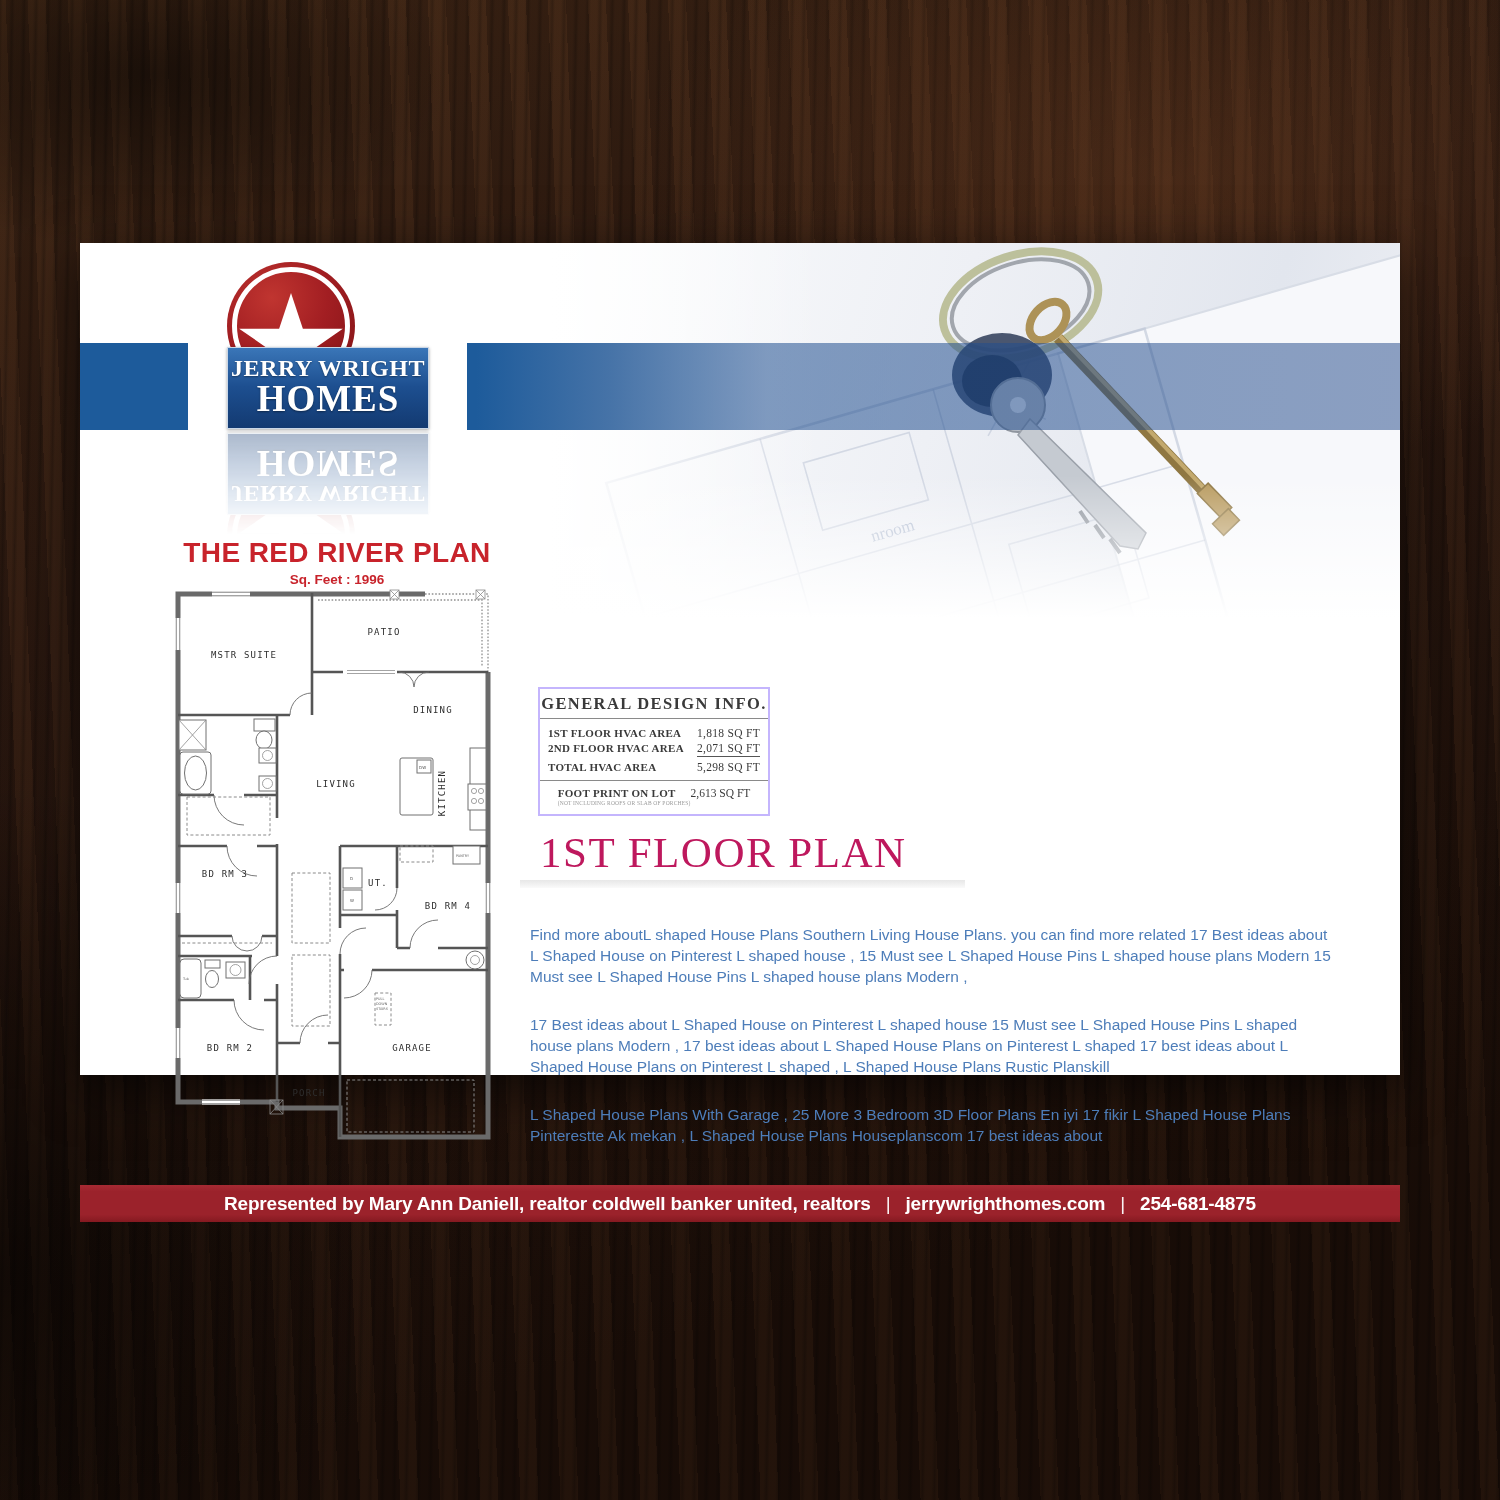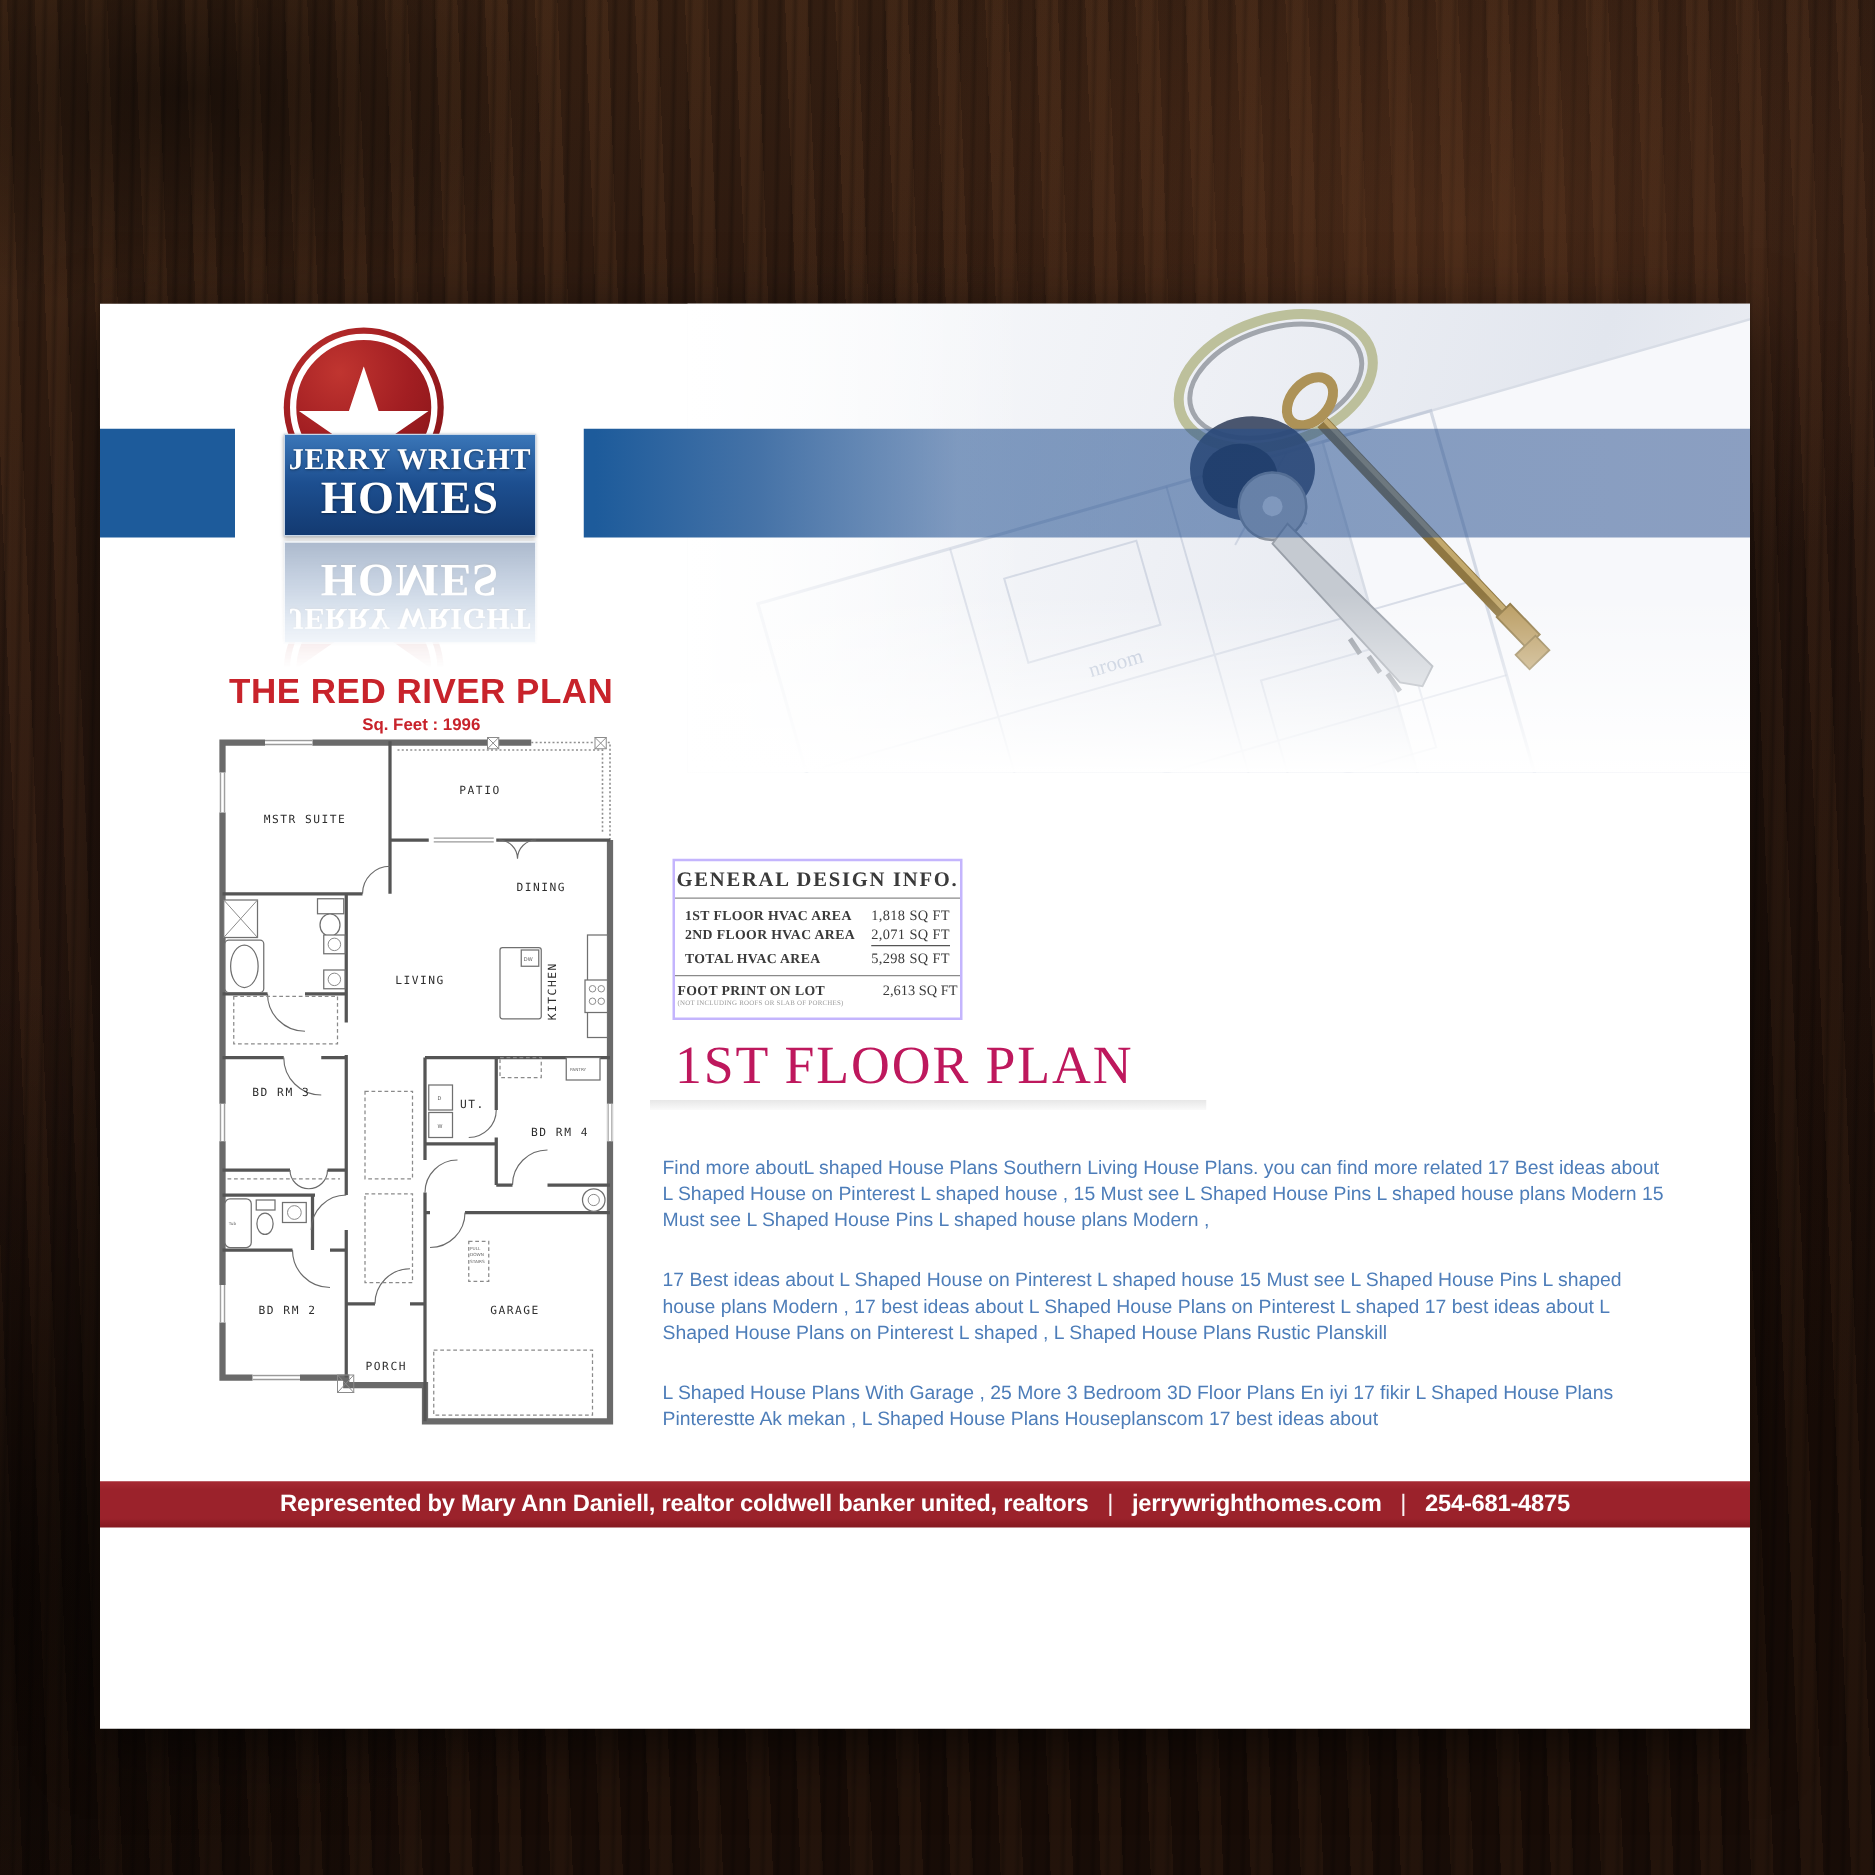--- a/index.html
+++ b/index.html
@@ -9,21 +9,21 @@
     background-color:#1b0e08;
     background-image:
       radial-gradient(900px 500px at 78% 12%, rgba(129,74,40,0.33), rgba(0,0,0,0) 60%),
       radial-gradient(700px 900px at 0% 85%, rgba(0,0,0,0.55), rgba(0,0,0,0) 55%),
       radial-gradient(500px 300px at 10% 5%, rgba(0,0,0,0.5), rgba(0,0,0,0) 60%),
       repeating-linear-gradient(91deg, rgba(0,0,0,0.22) 0px, rgba(0,0,0,0) 3px, rgba(0,0,0,0) 9px, rgba(0,0,0,0.18) 12px),
       repeating-linear-gradient(88deg, rgba(140,85,45,0.10) 0 18px, rgba(25,12,6,0.16) 18px 40px),
       linear-gradient(165deg, #3c2414 0%, #2a1810 35%, #170c07 80%);
   }
   .page{
-    position:absolute;left:80px;top:243px;width:1320px;height:1140px;
+    position:absolute;left:80px;top:243px;width:1320px;height:832px;
     background:#fff;box-shadow:0 14px 48px rgba(0,0,0,0.6);
   }
   
   .photo{
     position:absolute;left:470px;top:0;width:850px;height:375px;overflow:hidden;
     background:linear-gradient(105deg,#fbfcfd 0%,#eef0f5 45%,#e2e6ee 78%,#edeff4 100%);
   }
   .photo svg{position:absolute;left:0;top:0;}
   .photo .fadeL{position:absolute;inset:0;background:linear-gradient(to right,#ffffff 0%,rgba(255,255,255,0) 32%);}
   .photo .fadeB{position:absolute;inset:0;background:linear-gradient(to top,#ffffff 0%,rgba(255,255,255,0) 38%);}
@@ -88,21 +88,21 @@
     position:absolute;left:458px;top:444px;width:228px;
     border:2px solid #c4b5fd;background:#fff;
     font-family:Liberation Serif, serif;color:#3a3a3a;
   }
   .dtable .hd{font-size:16.5px;font-weight:bold;letter-spacing:1.4px;text-align:center;padding:5px 0 4px;border-bottom:1.5px solid #8a8a8a;}
   .dtable .rows{padding:7px 8px 5px;}
   .dtable .r{display:flex;justify-content:space-between;font-size:11px;font-weight:bold;letter-spacing:0.3px;line-height:15px;}
   .dtable .r .v{font-weight:normal;font-size:11.5px;}
   .dtable .r.u .v{border-bottom:1px solid #555;}
   .dtable .r.total{margin-top:3px;}
-  .dtable .fp{border-top:1.5px solid #8a8a8a;padding:6px 2px 8px;display:flex;justify-content:space-between;}
+  .dtable .fp{border-top:1.5px solid #8a8a8a;padding:6px 16px 8px;display:flex;justify-content:center;}
   .dtable .fp .lab{font-size:11px;font-weight:bold;letter-spacing:0.3px;}
   .dtable .fp .note{font-size:5.5px;color:#9a9a9a;letter-spacing:0.2px;margin-top:1px;}
   .dtable .fp .v{font-size:11.5px;align-self:flex-start;}
   
   .floor-heading{
     position:absolute;left:460px;top:585px;width:600px;
     font-family:"Liberation Serif",serif;font-size:43px;color:#be185d;letter-spacing:1.5px;
   }
   .heading-band{position:absolute;left:440px;top:637px;width:445px;height:8px;
     background:linear-gradient(180deg,#e7e7e7 0%,#fafafa 100%);}

